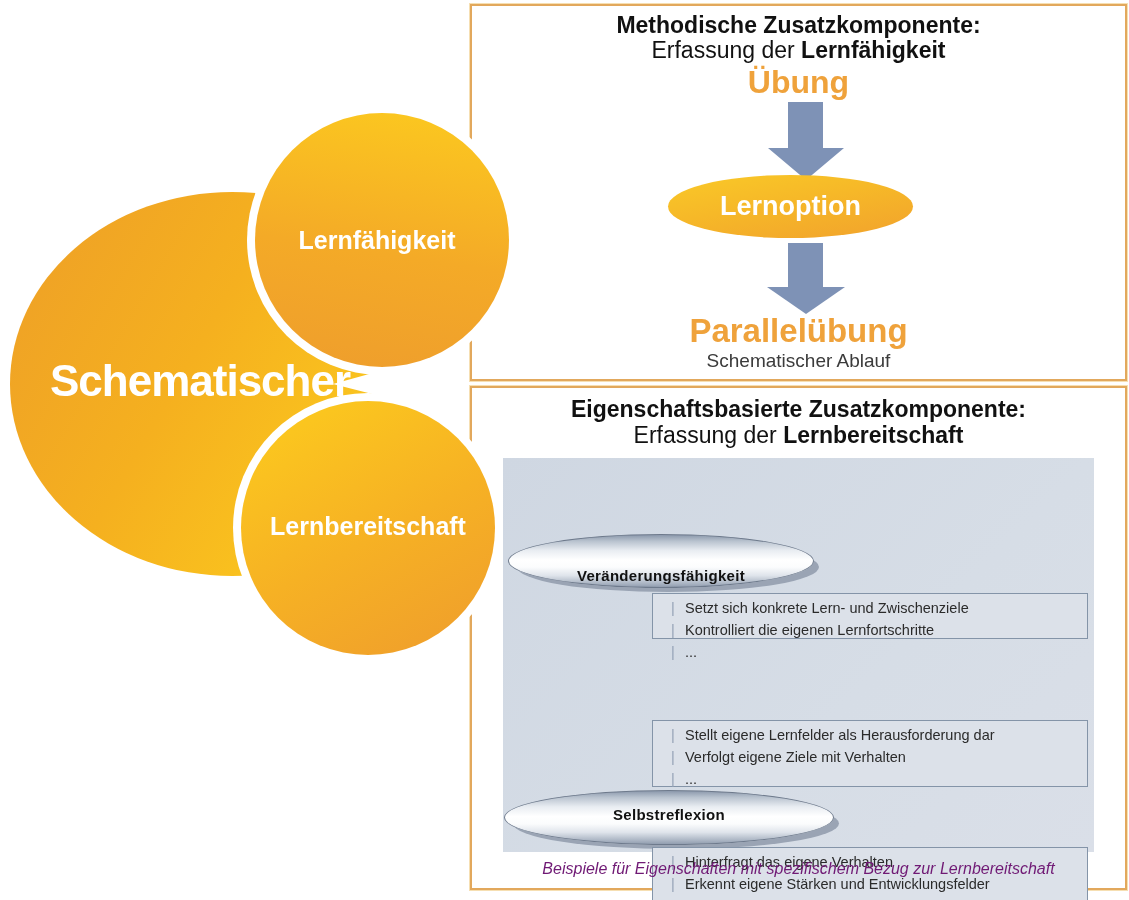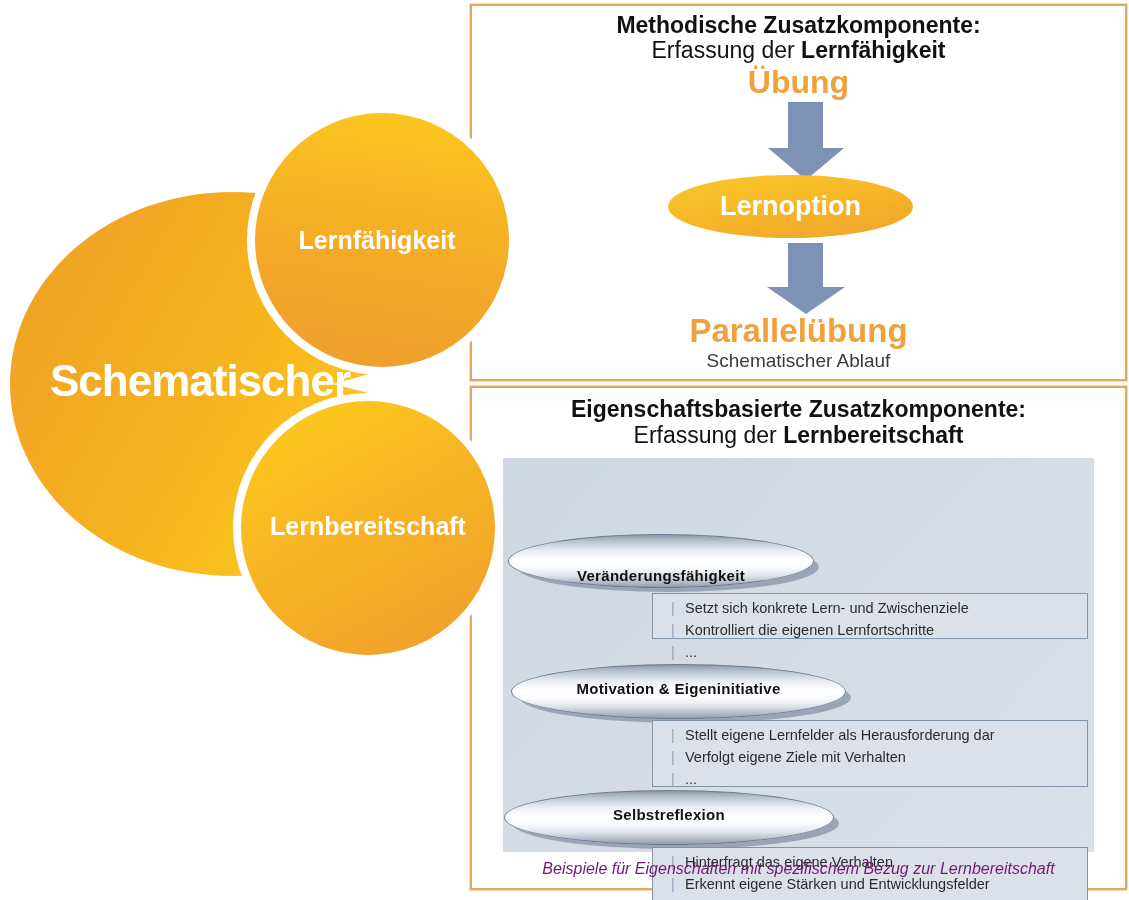--- a/index.html
+++ b/index.html
@@ -111,23 +111,20 @@
 
       <div class="silver-ellipse se1">
         <span>Veränderungsfähigkeit</span>
       </div>
       <div class="list-box lb1">
         <div class="li"><span class="bar">|</span><span>Setzt sich konkrete Lern- und Zwischenziele</span></div>
         <div class="li"><span class="bar">|</span><span>Kontrolliert die eigenen Lernfortschritte</span></div>
         <div class="li"><span class="bar">|</span><span>...</span></div>
       </div>
 
-      <div class="silver-ellipse se2">
-        <span>Motivation &amp; Eigeninitiative</span>
-      </div>
       <div class="list-box lb2">
         <div class="li"><span class="bar">|</span><span>Stellt eigene Lernfelder als Herausforderung dar</span></div>
         <div class="li"><span class="bar">|</span><span>Verfolgt eigene Ziele mit Verhalten</span></div>
         <div class="li"><span class="bar">|</span><span>...</span></div>
       </div>
 
       <div class="silver-ellipse se3">
         <span>Selbstreflexion</span>
       </div>
       <div class="list-box lb3">

